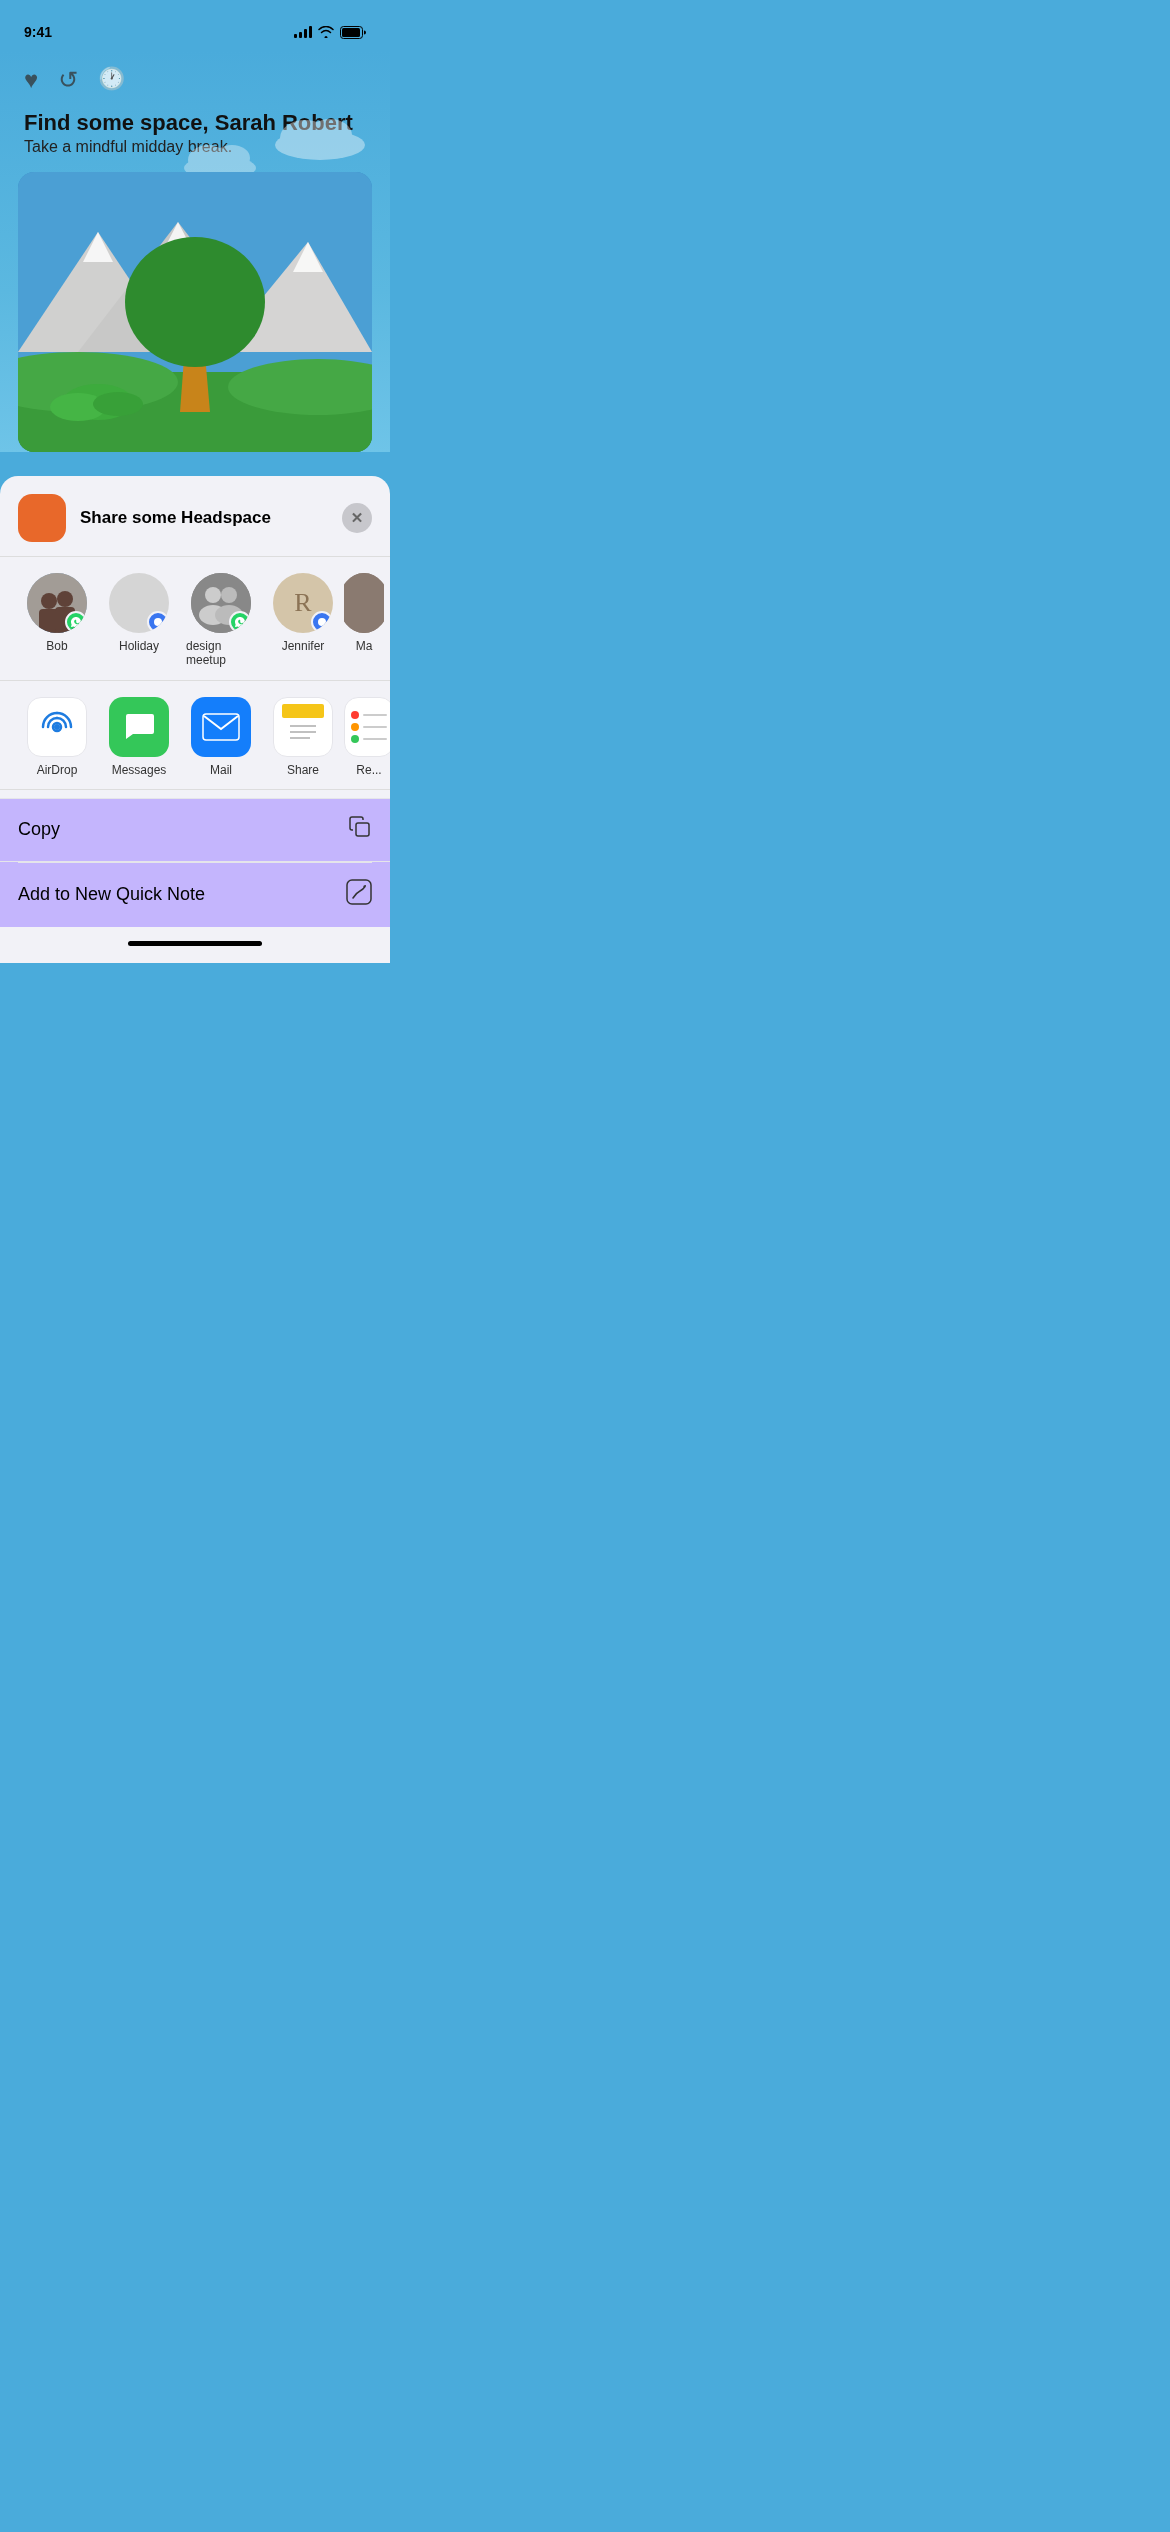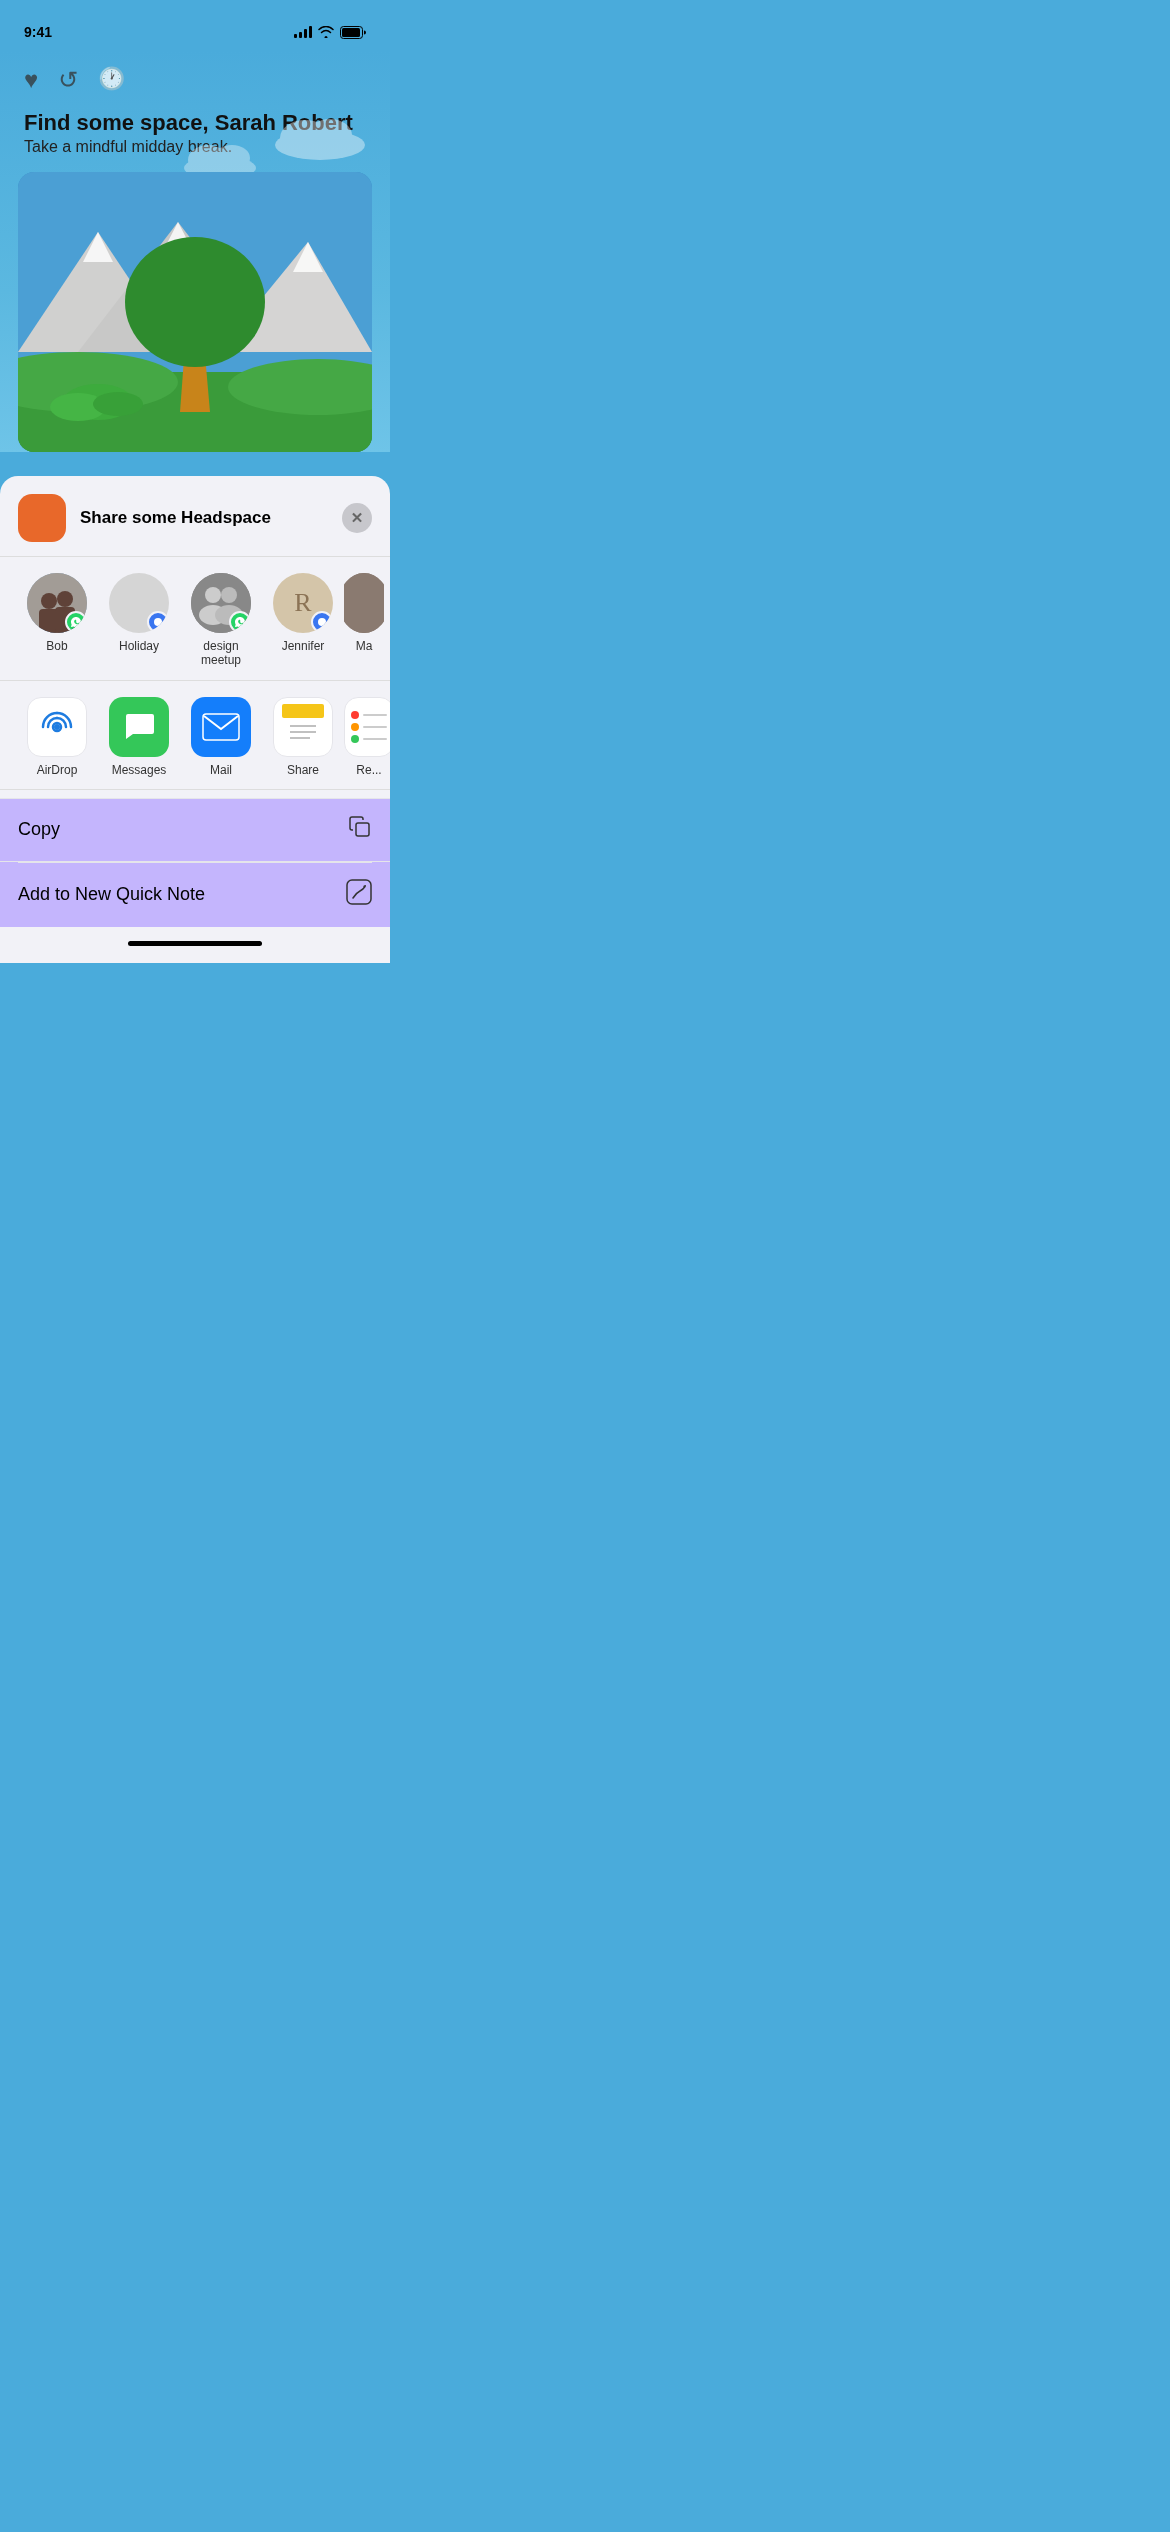--- a/index.html
+++ b/index.html
@@ -163,21 +163,21 @@
       border: 2px solid #F2F2F7;
       display: flex;
       align-items: center;
       justify-content: center;
     }
     .contact-badge.whatsapp { background: #25D366; }
     .contact-badge.signal { background: #3A76F0; }
     .contact-label {
       font-size: 12px;
       color: #333;
-      text-align: center;
+      text-align: left;
       line-height: 1.2;
     }
 
     
     .avatar-bob { background: #9BB0C4; }
     .avatar-jennifer {
       background: #D4C5A9;
       display: flex;
       align-items: center;
       justify-content: center;

